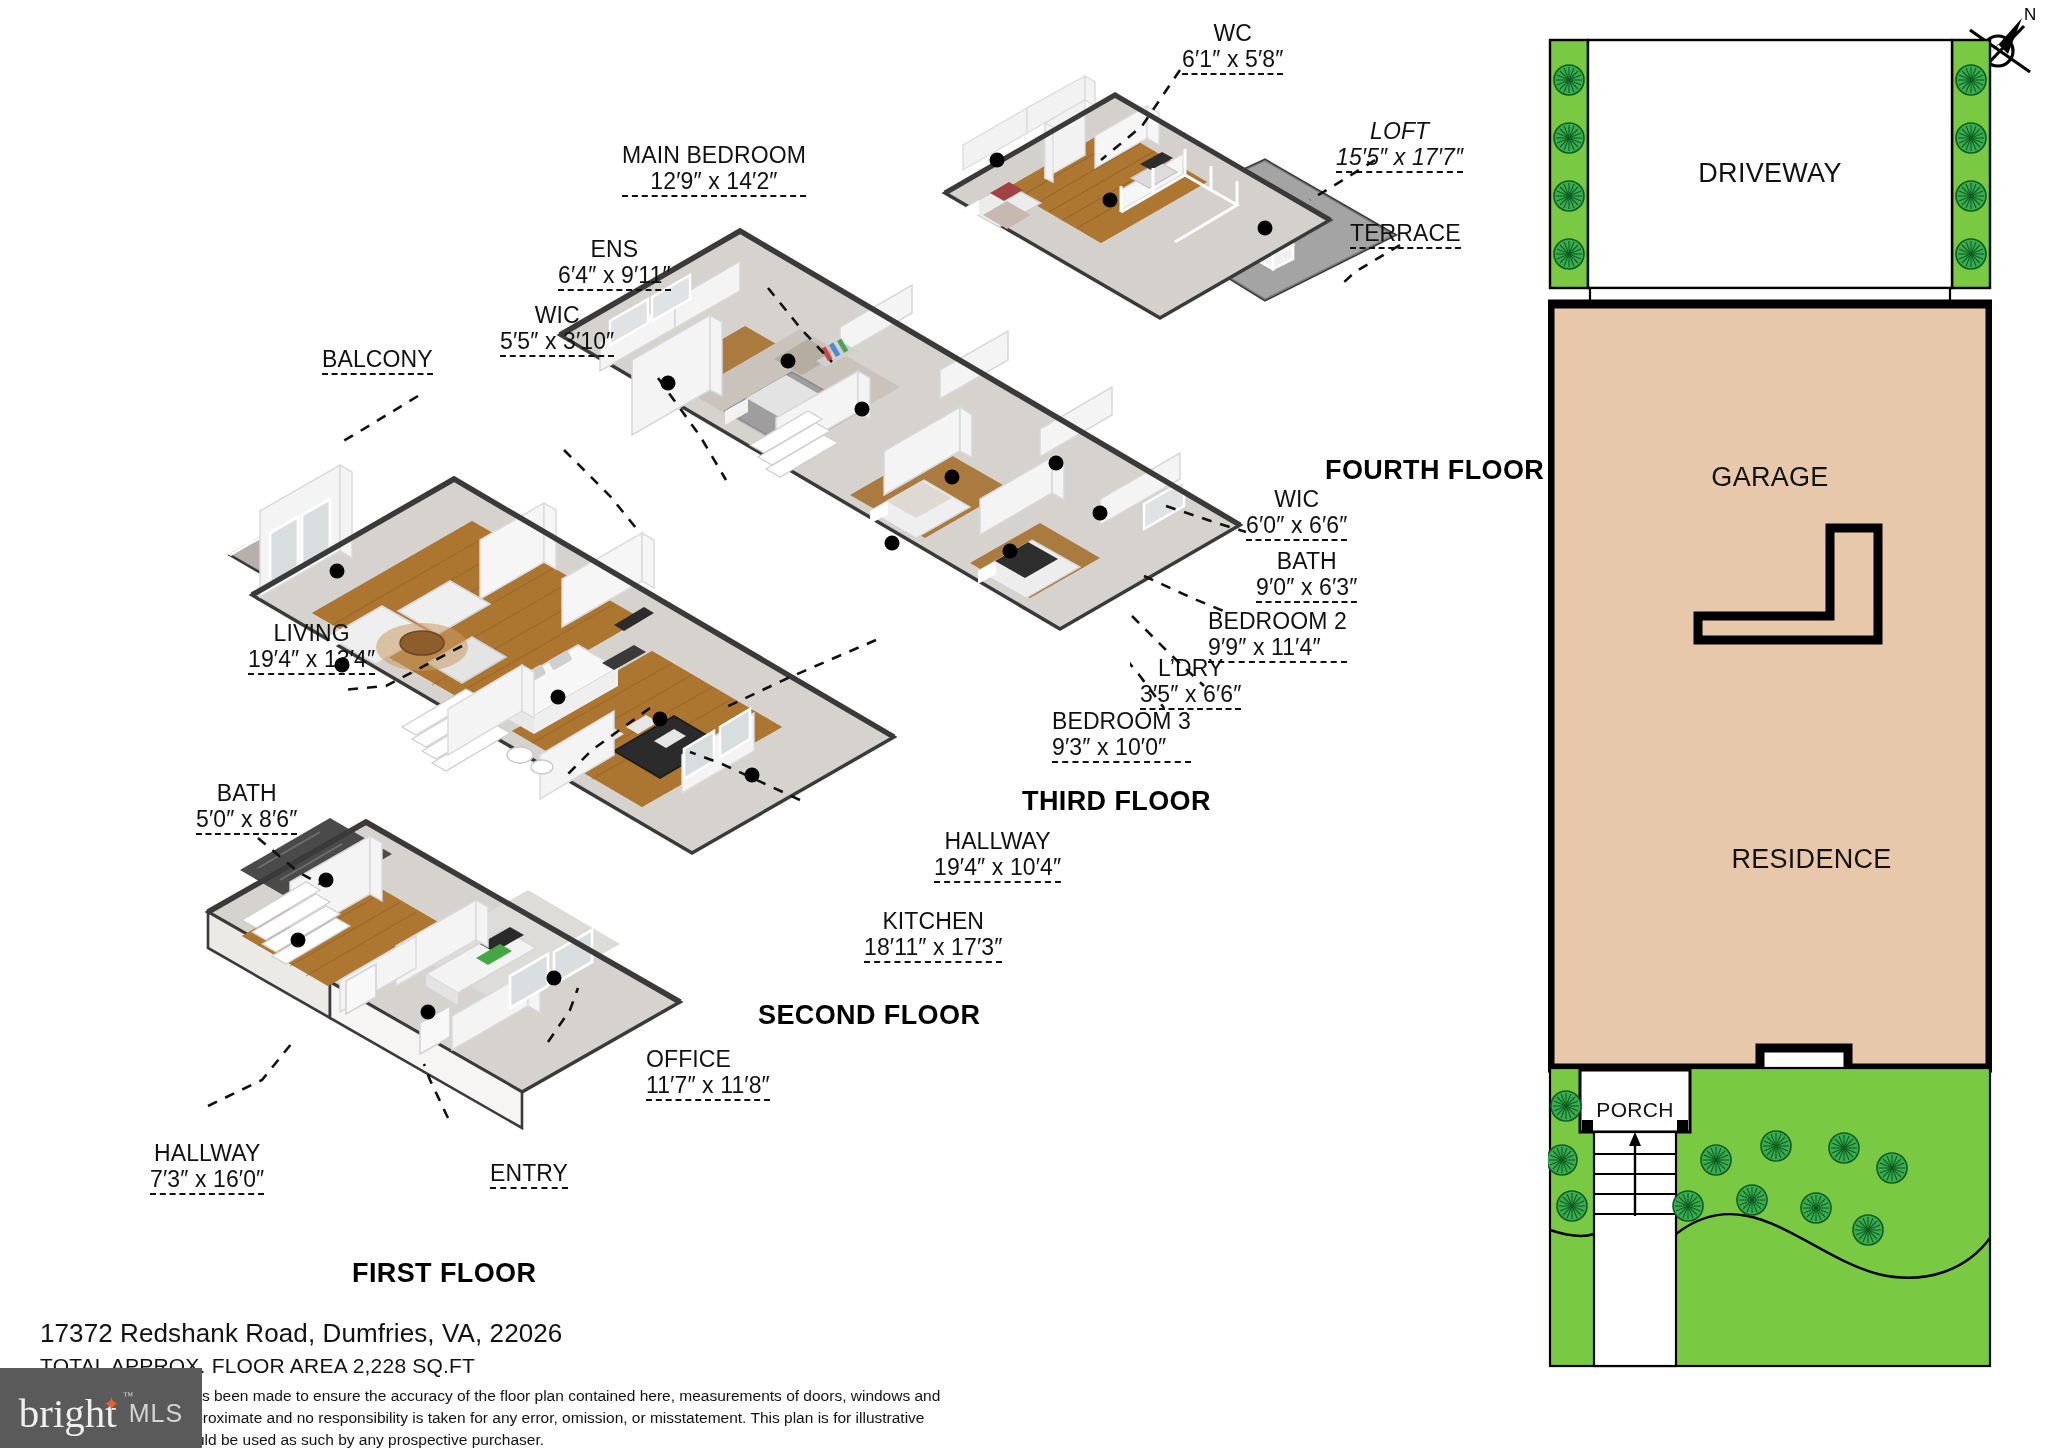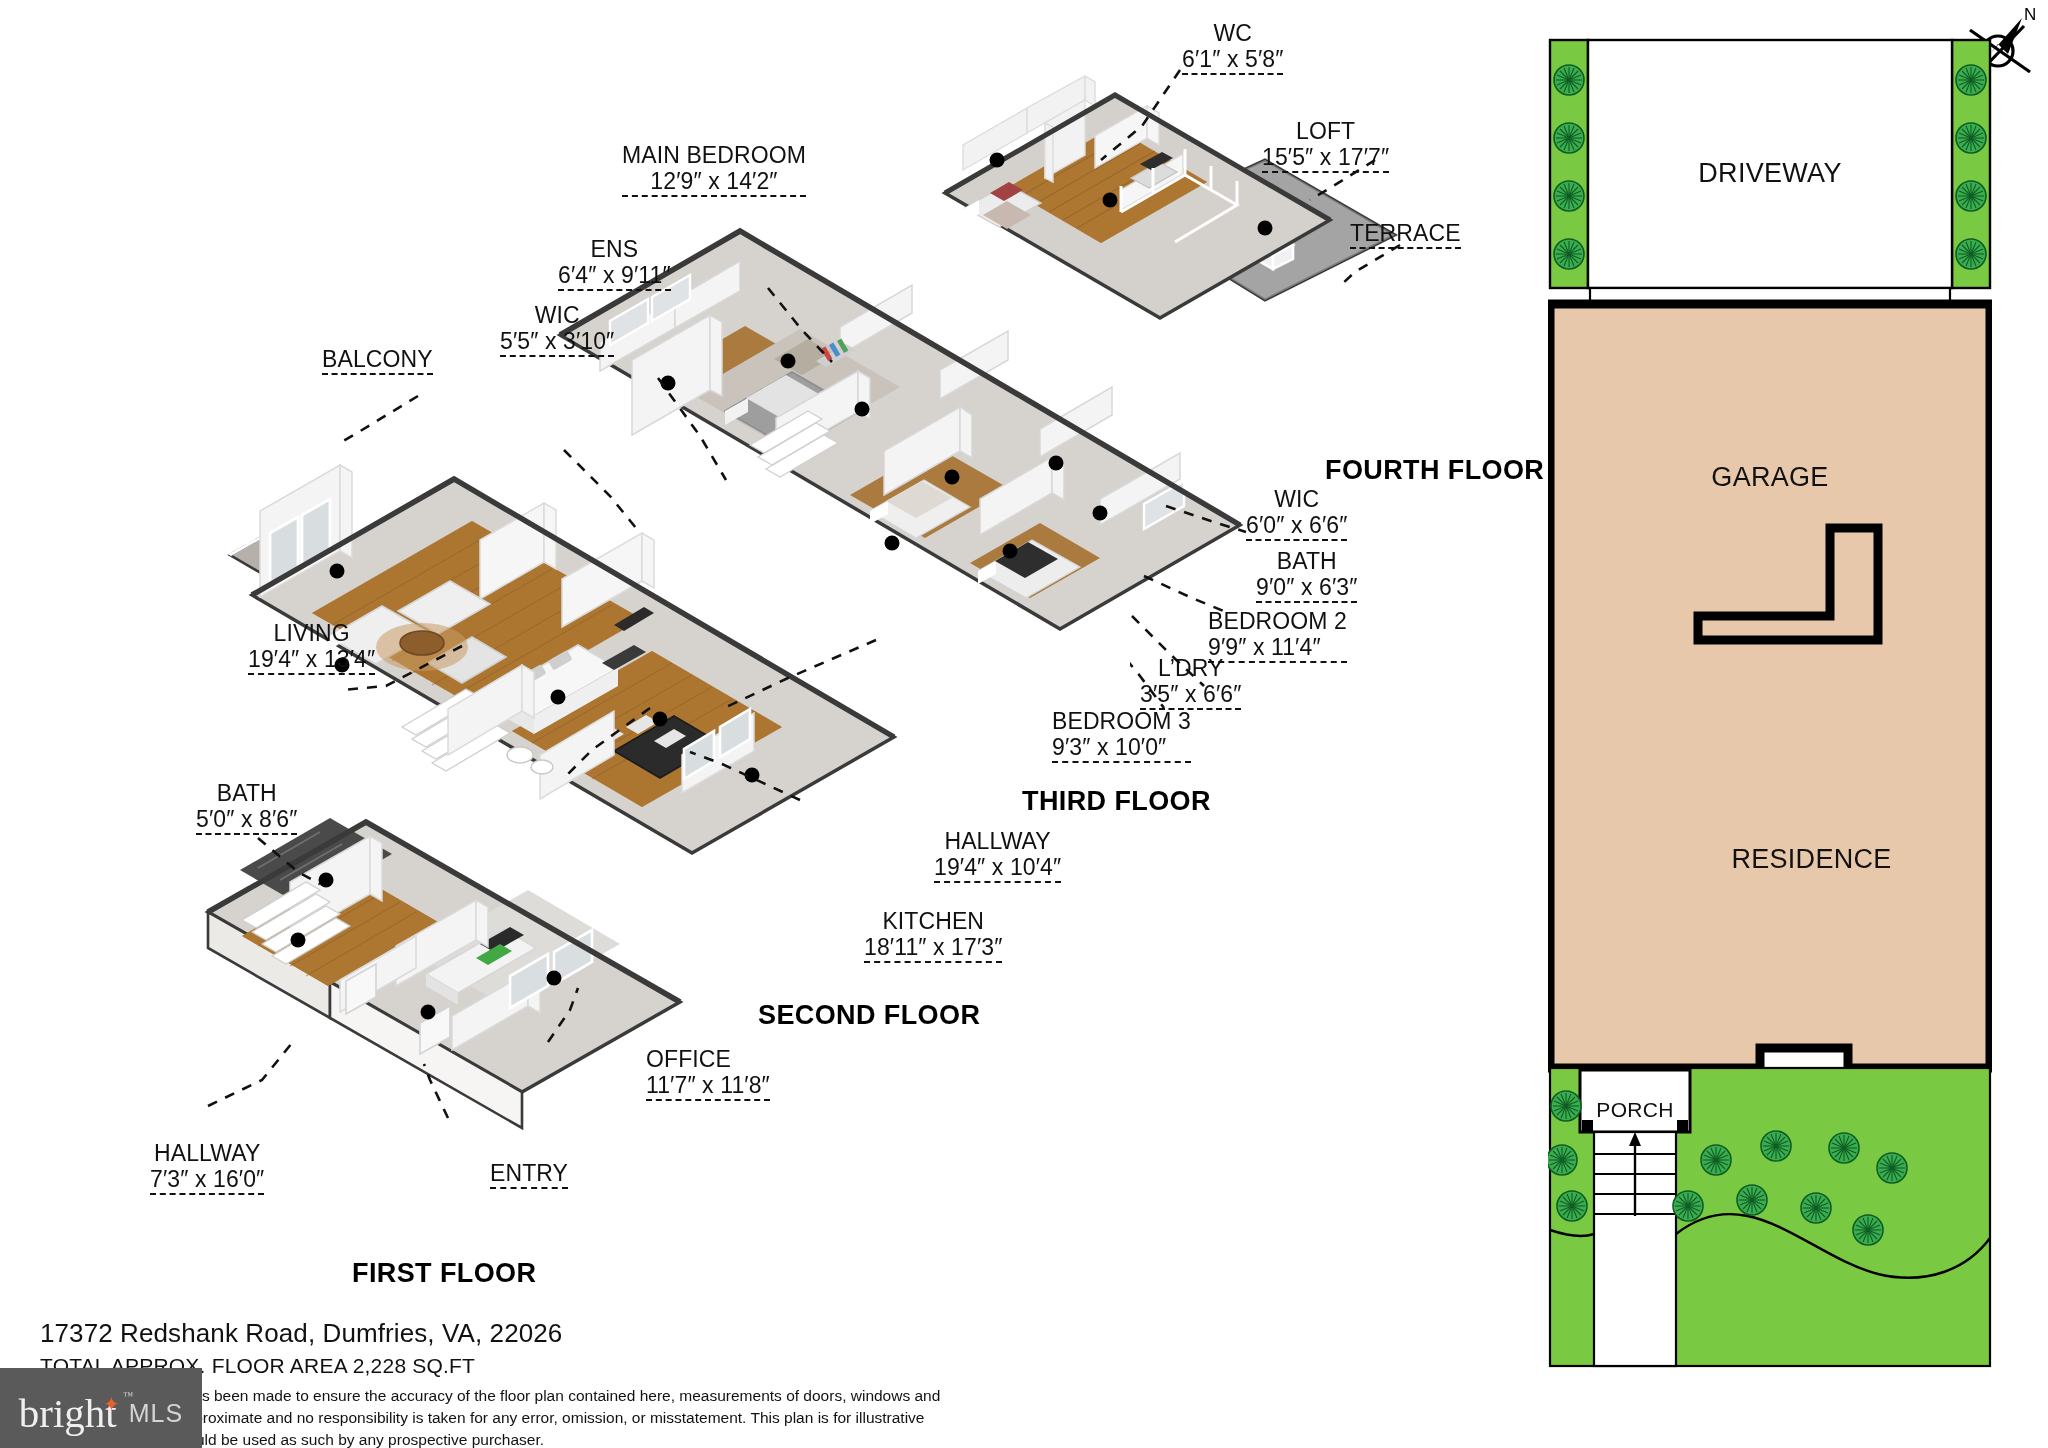--- a/index.html
+++ b/index.html
@@ -177,21 +177,21 @@
       <path d="M 295,120 L 250,148 L 230,160"></path>
       <path d="M 320,205 L 275,232 L 262,244"></path>
     </g>
   </svg>
 
   <div class="rlabel c" style="left:1182px; top:20px;">
     <span class="nm">WC</span>
     <span class="dm">6′1″ x 5′8″</span>
   </div>
 
-  <div class="rlabel c" style="left:1262px; top:118px;">
+  <div class="rlabel c" style="left:1336px; top:118px;font-style:italic;">
     <span class="nm">LOFT</span>
     <span class="dm">15′5″ x 17′7″</span>
   </div>
 
   <div class="rlabel c nodim" style="left:1350px; top:220px;">
     <span class="nm">TERRACE</span>
   </div>
 
   <div class="floor-title" style="left:1325px; top:455px;">FOURTH FLOOR</div>
 

